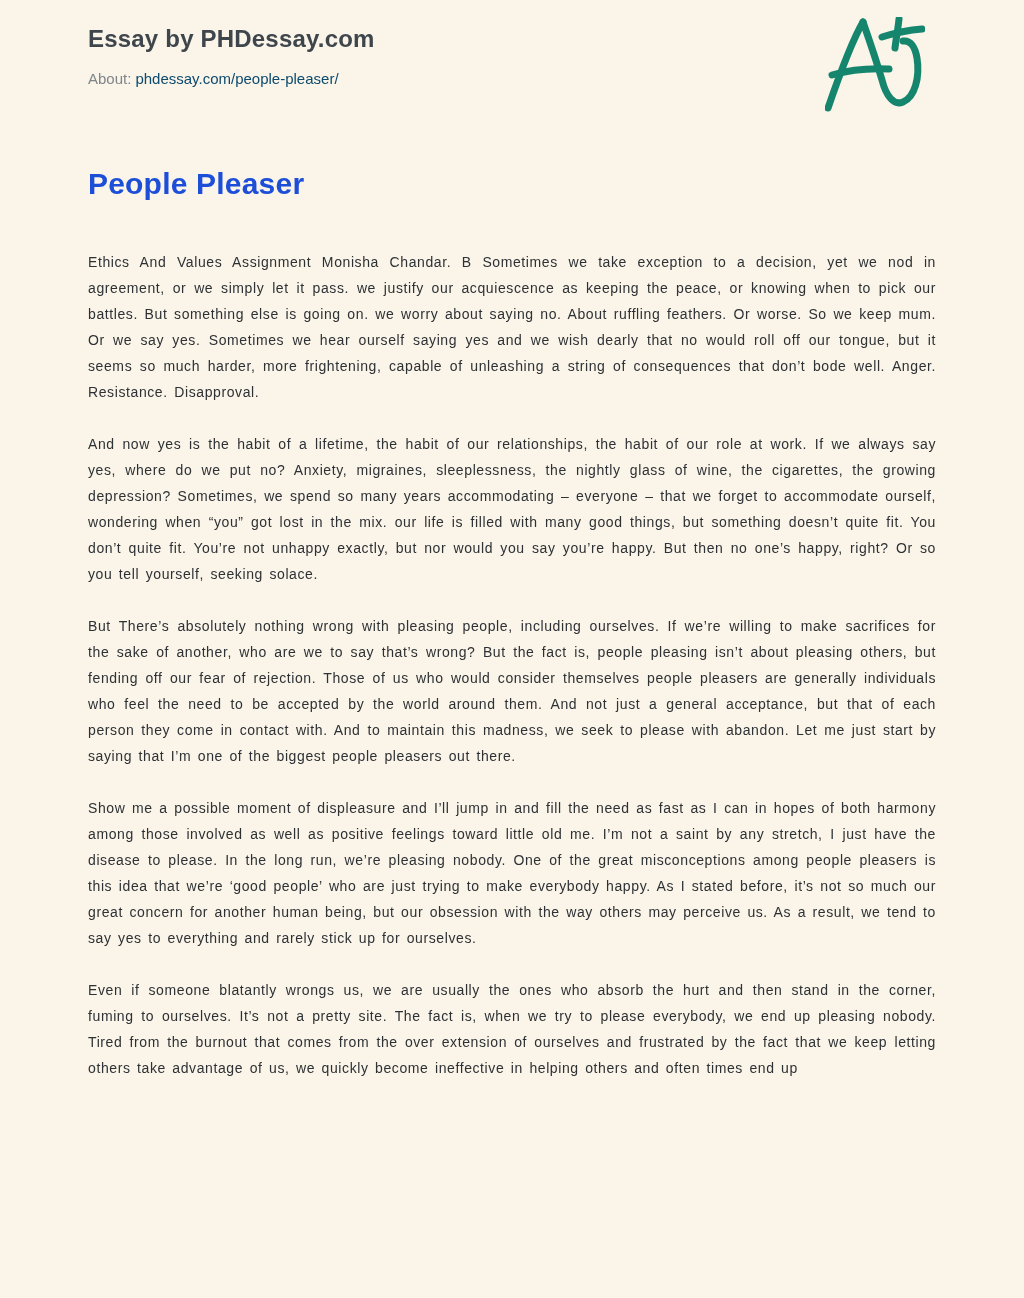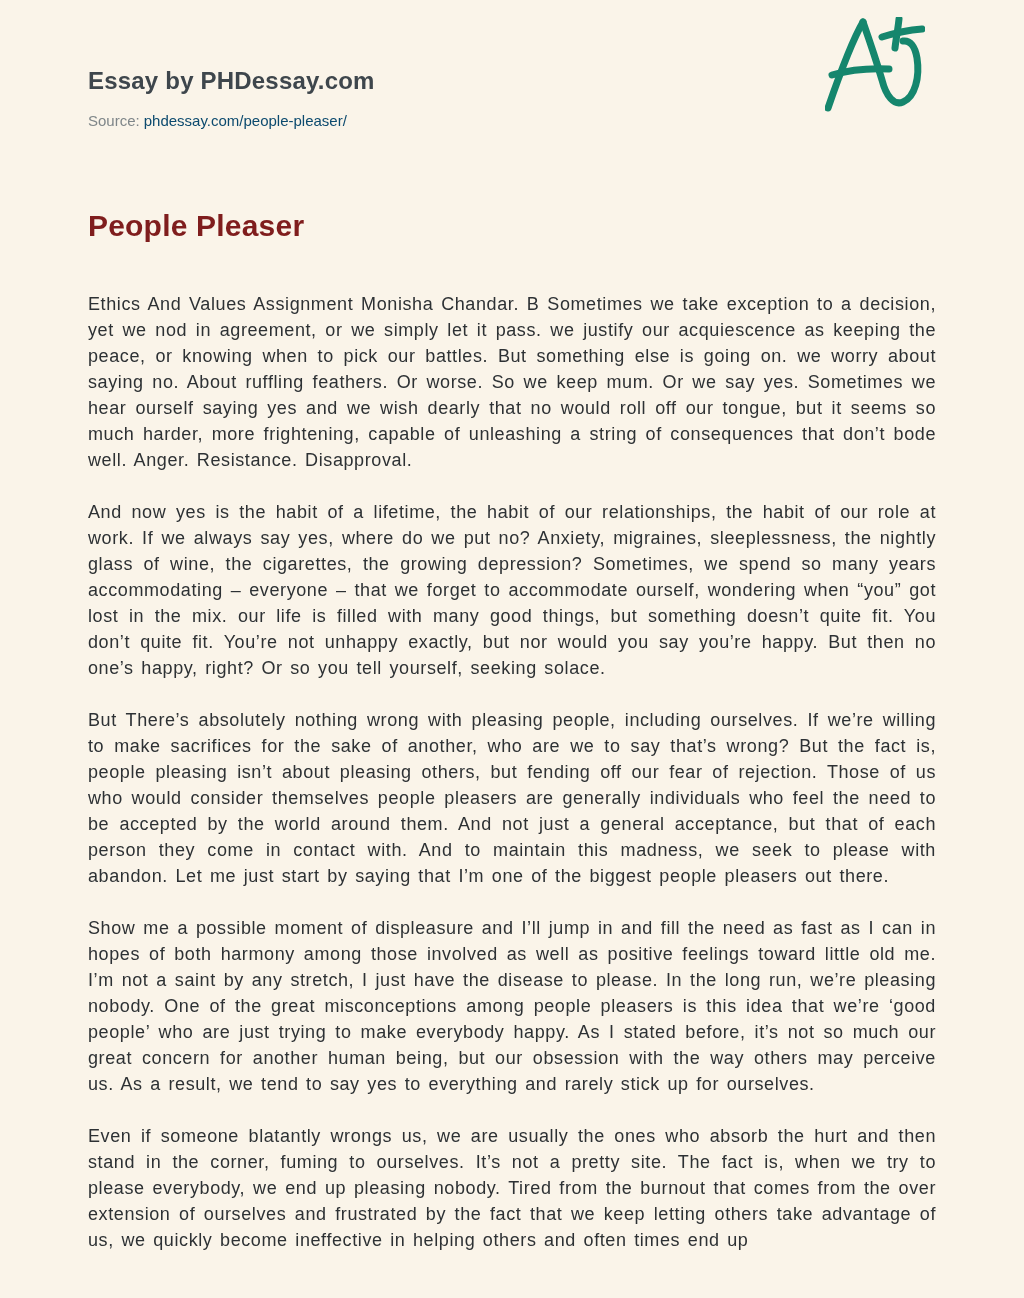--- a/index.html
+++ b/index.html
@@ -14,21 +14,21 @@
     position: relative;
     width: 1024px;
     height: 1298px;
     background: #faf4e9;
   }
   .content {
     padding: 0 88px;
   }
   
   .header {
-    padding-top: 66px;
+    padding-top: 24px;
     position: relative;
   }
   .site-title {
     margin: 0;
     font-size: 24px;
     line-height: 30px;
     font-weight: 700;
     color: #3e464c;
     letter-spacing: 0.2px;
   }
@@ -50,49 +50,49 @@
     width: 100px;
     height: 95px;
   }
   .logo svg { display: block; width: 100%; height: 100%; }
   
   .essay-title {
     margin: 78px 0 0 0;
     font-size: 30px;
     line-height: 34px;
     font-weight: 700;
-    color: #7f1d1d;
+    color: #1d4ed8;
     letter-spacing: 0.2px;
   }
   
   .essay-body {
     margin-top: 48px;
     height: 978px;         
     overflow: hidden;
-    font-size: 18px;
+    font-size: 14px;
     line-height: 26px;
     letter-spacing: 0.6px;
     word-spacing: 2px;
     text-align: justify;
     color: #2d3134;
   }
   .essay-paragraph {
     margin: 0 0 26px 0;
   }
 </style>
 </head>
 <body>
 
 <div class="page">
   <div class="content">
 
     <div class="header">
       <h1 class="site-title">Essay by PHDessay.com</h1>
       <div class="source-row">
-        <span>Source:</span><a href="#">phdessay.com/people-pleaser/</a>
+        <span>About:</span><a href="#">phdessay.com/people-pleaser/</a>
       </div>
       <div class="logo">
         <svg viewBox="0 0 100 95" xmlns="http://www.w3.org/2000/svg" fill="none" stroke="#15866d" stroke-width="7" stroke-linecap="round" stroke-linejoin="round">
           <path d="M3,91 C13,62 28,22 38,5"></path>
           <path d="M38,5 C45,25 52,46 57,63 C61,79 69,89 78,85 C90,80 95,60 92,41 C90,29 85,23 78,24"></path>
           <path d="M7,58 C24,53 44,51 64,52"></path>
           <path d="M74,2 C73,12 71,22 70,31"></path>
           <path d="M57,20 C70,16 85,13 97,12"></path>
         </svg>
       </div>

